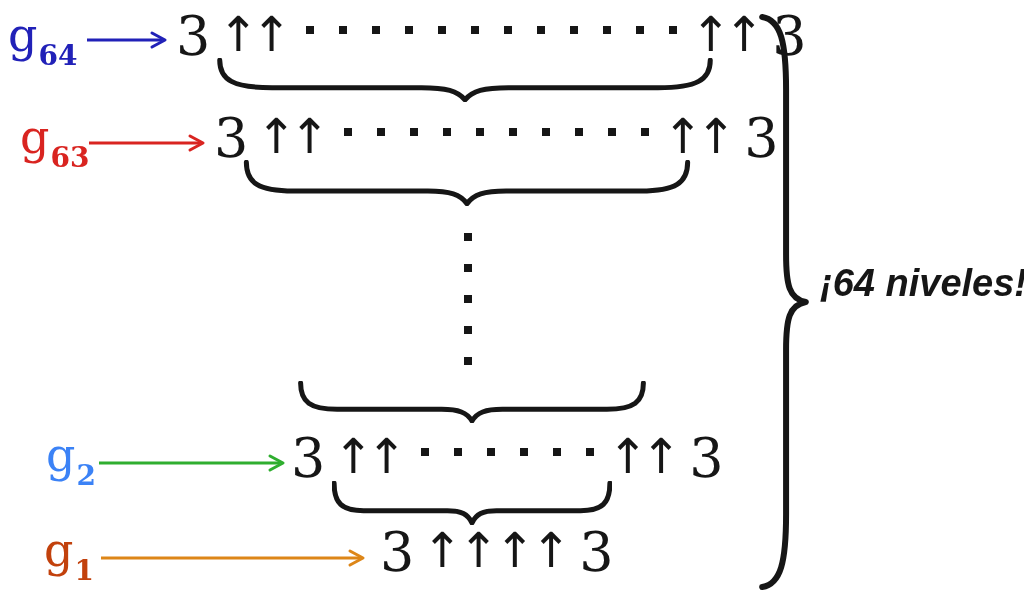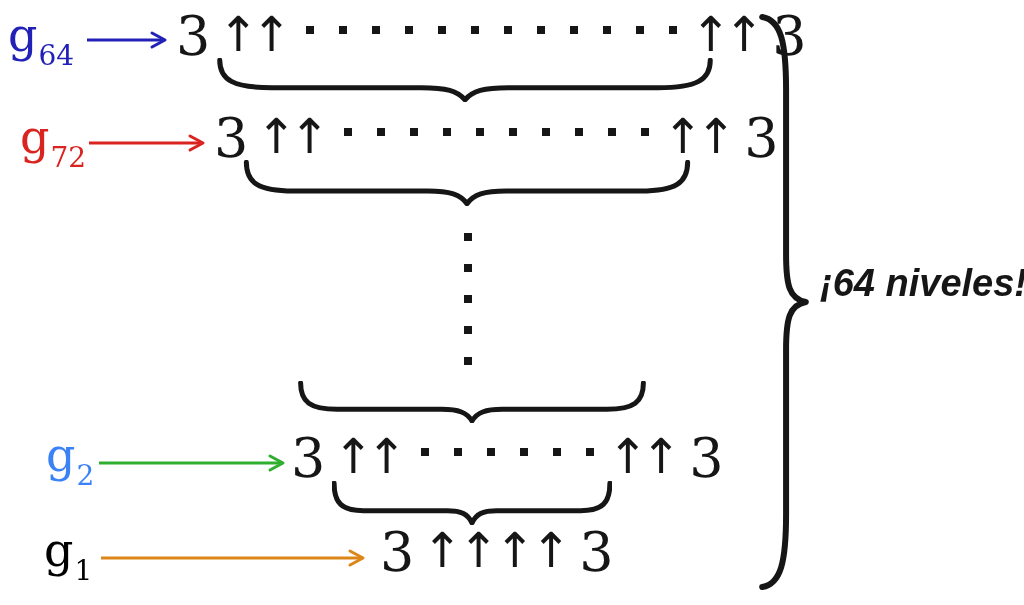--- a/index.html
+++ b/index.html
@@ -17,20 +17,21 @@
   .glabel {
     font-family: "DejaVu Serif", serif;
     font-size: 46px;
     line-height: 1;
     white-space: nowrap;
   }
   .glabel sub {
     font-size: 28px;
     vertical-align: -14px;
     margin-left: 1px;
+    font-weight: bold;
   }
 
   
   .expr {
     display: flex;
     align-items: center;
     height: 62px;
     white-space: nowrap;
   }
   .num {
@@ -109,21 +110,21 @@
         <span class="dot"></span>
       </span>
     <span class="ups">↑↑</span>
     <span class="num">3</span>
   </div>
 
   <svg class="brace-svg" style="left:216px; top:58px;" width="498" height="44" viewBox="0 0 400 40" preserveAspectRatio="none">
     <path d="M3 2 C3 20 14 27 45 27 L165 27 C185 27 194 30 200 38 C206 30 215 27 235 27 L355 27 C386 27 397 20 397 2" fill="none" stroke="currentColor" stroke-width="5" vector-effect="non-scaling-stroke" stroke-linecap="round" stroke-linejoin="round"></path>
   </svg>
 
-  <div class="abs glabel" style="left: 20px; top: 114px; color: rgb(217, 36, 32);"><span>g</span><sub>72</sub></div>
+  <div class="abs glabel" style="left: 20px; top: 114px; color: rgb(217, 36, 32);"><span>g</span><sub>63</sub></div>
 
   <span class="abs" style="left: 88px; top: 133px; color: rgb(217, 36, 32);">
     <svg width="120" height="20" viewBox="0 0 120 20">
       <line x1="1" y1="10" x2="112" y2="10" stroke="currentColor" stroke-width="3"></line>
       <path d="M102 3 L115 10 L102 17" fill="none" stroke="currentColor" stroke-width="3" stroke-linecap="round" stroke-linejoin="round"></path>
     </svg>
   </span>
 
   <div class="abs expr" style="left:214px; top:108px;">
     <span class="num">3</span>
@@ -181,21 +182,21 @@
         <span class="dot"></span>
       </span>
     <span class="ups">↑↑</span>
     <span class="num">3</span>
   </div>
 
   <svg class="brace-svg" style="left:332px; top:481px;" width="280" height="44" viewBox="0 0 400 40" preserveAspectRatio="none">
     <path d="M3 2 C3 20 14 27 45 27 L165 27 C185 27 194 30 200 38 C206 30 215 27 235 27 L355 27 C386 27 397 20 397 2" fill="none" stroke="currentColor" stroke-width="5" vector-effect="non-scaling-stroke" stroke-linecap="round" stroke-linejoin="round"></path>
   </svg>
 
-  <div class="abs glabel" style="left: 44px; top: 527px; color: #000000;"><span>g</span><sub>1</sub></div>
+  <div class="abs glabel" style="left: 44px; top: 527px; color: #c2410c;"><span>g</span><sub>1</sub></div>
 
   <span class="abs" style="left: 100px; top: 548px; color: rgb(221, 134, 24);">
     <svg width="268" height="20" viewBox="0 0 268 20">
       <line x1="1" y1="10" x2="260" y2="10" stroke="currentColor" stroke-width="3"></line>
       <path d="M250 3 L263 10 L250 17" fill="none" stroke="currentColor" stroke-width="3" stroke-linecap="round" stroke-linejoin="round"></path>
     </svg>
   </span>
 
   <div class="abs expr" style="left:380px; top:522px;">
     <span class="num">3</span>

